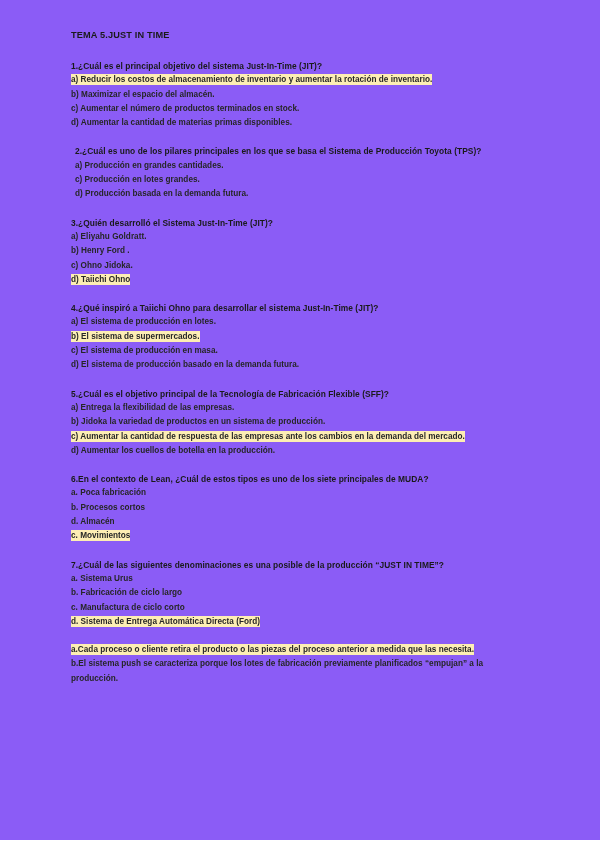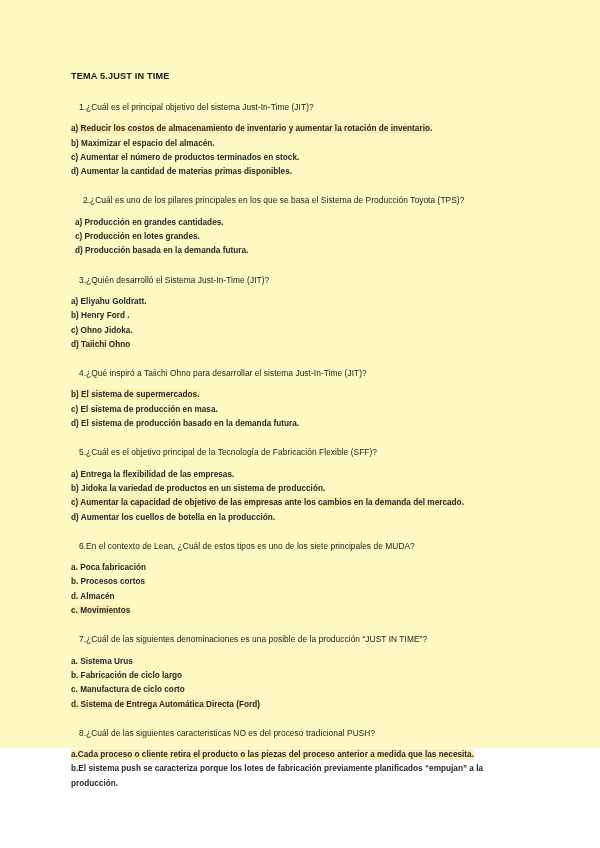--- a/index.html
+++ b/index.html
@@ -9,45 +9,45 @@
   }
   body {
     width: 600px;
     height: 848px;
     font-family: "Liberation Sans", sans-serif;
     color: #1a1a1a;
     overflow: hidden;
   }
   #page {
     width: 600px;
-    height: 748px;
-    background: #fef9c3;
+    height: 840px;
+    background: #8b5cf6;
     position: relative;
     box-sizing: border-box;
-    padding: 70px 72px 0 71px;
+    padding: 29px 72px 0 71px;
   }
   #doc-title {
     font-size: 9.2px;
     font-weight: bold;
     letter-spacing: 0.15px;
     line-height: 13px;
     margin: 0 0 17px 0;
     white-space: pre;
   }
   .question-block {
     margin: 0 0 14px 0;
   }
   .question-block.indented {
     padding-left: 4px;
   }
   .q-stem {
     font-size: 8.4px;
-    font-weight: normal;
+    font-weight: bold;
     line-height: 14.3px;
-    margin: 8px;
+    margin: 0;
     letter-spacing: 0.05px;
   }
   .option {
     font-size: 8.2px;
     font-weight: bold;
     line-height: 14.3px;
     margin: 0;
     letter-spacing: 0.02px;
     color: #262626;
   }
@@ -85,44 +85,44 @@
       </div>
       <div class="question-block">
         <p class="q-stem">3.¿Quién desarrolló el Sistema Just-In-Time (JIT)?</p>
         <p class="option"><span>a) Eliyahu Goldratt.</span></p>
         <p class="option"><span>b) Henry Ford .</span></p>
         <p class="option"><span>c) Ohno Jidoka.</span></p>
         <p class="option"><span class="hl" style="background-color: rgb(253, 238, 180);">d) Taiichi Ohno</span></p>
       </div>
       <div class="question-block">
         <p class="q-stem wide">4.¿Qué inspiró a Taiichi Ohno para desarrollar el sistema Just-In-Time (JIT)?</p>
+        <p class="option"><span>a) El sistema de producción en lotes.</span></p>
         <p class="option"><span class="hl" style="background-color: rgb(253, 238, 180);">b) El sistema de supermercados.</span></p>
         <p class="option"><span>c) El sistema de producción en masa.</span></p>
         <p class="option"><span>d) El sistema de producción basado en la demanda futura.</span></p>
       </div>
       <div class="question-block">
         <p class="q-stem wide">5.¿Cuál es el objetivo principal de la Tecnología de Fabricación Flexible (SFF)?</p>
         <p class="option"><span>a) Entrega la flexibilidad de las empresas.</span></p>
         <p class="option"><span>b) Jidoka la variedad de productos en un sistema de producción.</span></p>
-        <p class="option wrap"><span class="hl" style="background-color: rgb(253, 238, 180);">c) Aumentar la capacidad de objetivo de las empresas ante los cambios en la demanda del mercado.</span></p>
+        <p class="option wrap"><span class="hl" style="background-color: rgb(253, 238, 180);">c) Aumentar la cantidad de respuesta de las empresas ante los cambios en la demanda del mercado.</span></p>
         <p class="option"><span>d) Aumentar los cuellos de botella en la producción.</span></p>
       </div>
       <div class="question-block">
         <p class="q-stem wide">6.En el contexto de Lean, ¿Cuál de estos tipos es uno de los siete principales de MUDA?</p>
         <p class="option"><span>a. Poca fabricación</span></p>
         <p class="option"><span>b. Procesos cortos</span></p>
         <p class="option"><span>d. Almacén</span></p>
         <p class="option"><span class="hl" style="background-color: rgb(253, 238, 180);">c. Movimientos</span></p>
       </div>
       <div class="question-block">
         <p class="q-stem wide">7.¿Cuál de las siguientes denominaciones es una posible de la producción “JUST IN TIME”?</p>
         <p class="option"><span>a. Sistema Urus</span></p>
         <p class="option"><span>b. Fabricación de ciclo largo</span></p>
         <p class="option"><span>c. Manufactura de ciclo corto</span></p>
         <p class="option"><span class="hl" style="background-color: rgb(253, 238, 180);">d. Sistema de Entrega Automática Directa (Ford)</span></p>
       </div>
       <div class="question-block">
-        <p class="q-stem wide">8.¿Cuál de las siguientes caracteristicas NO es del proceso tradicional PUSH?</p>
         <p class="option wrap"><span class="hl" style="background-color: rgb(253, 238, 180);">a.Cada proceso o cliente retira el producto o las piezas del proceso anterior a medida que las necesita.</span></p>
         <p class="option wrap"><span>b.El sistema push se caracteriza porque los lotes de fabricación previamente planificados “empujan” a la producción.</span></p>
       </div>
     </div>
 </div>
 
 </body></html>

